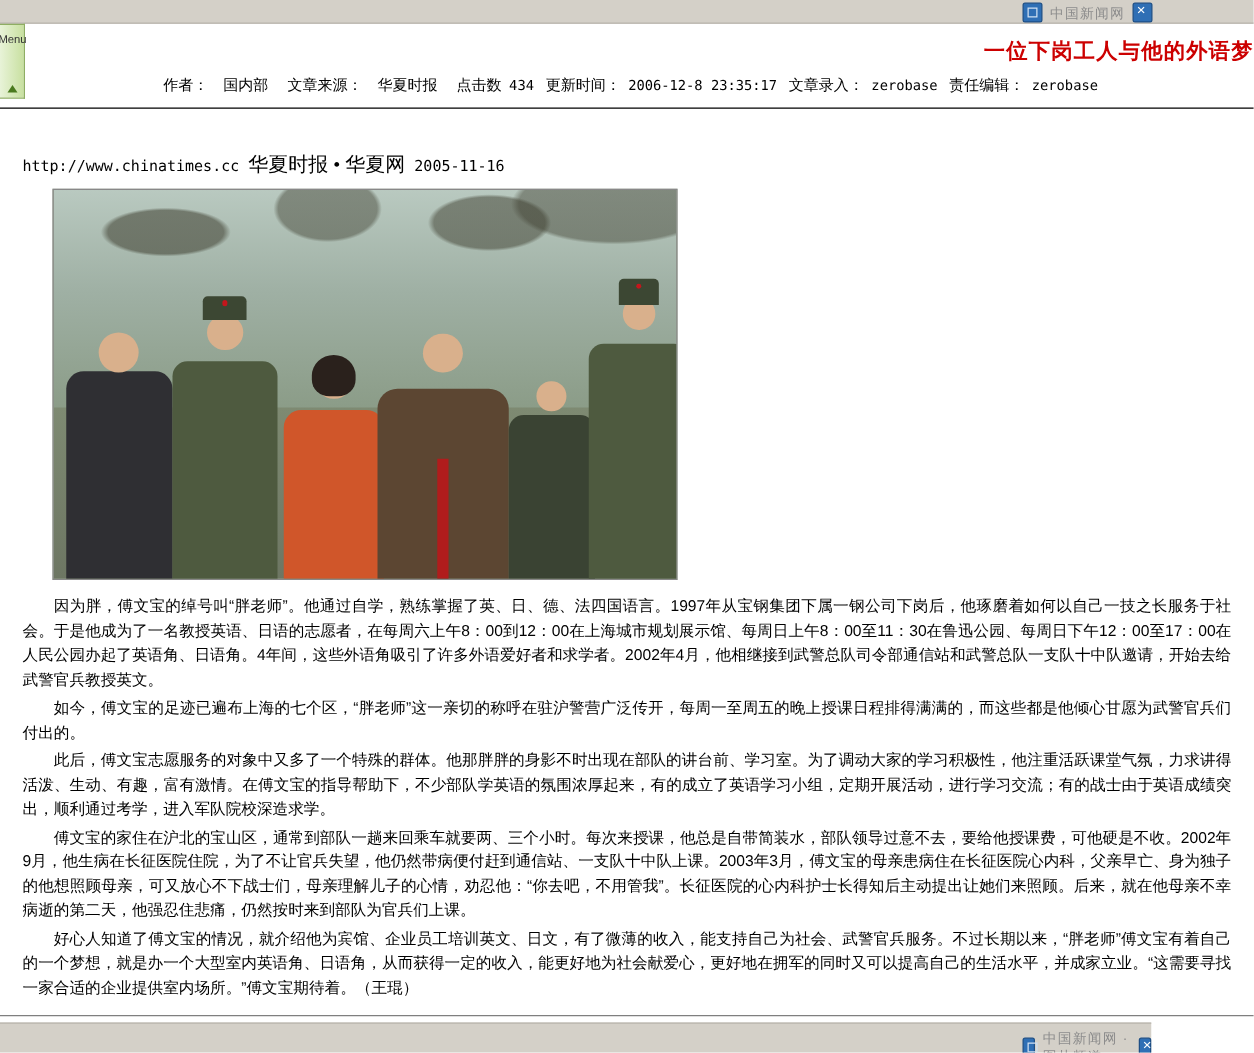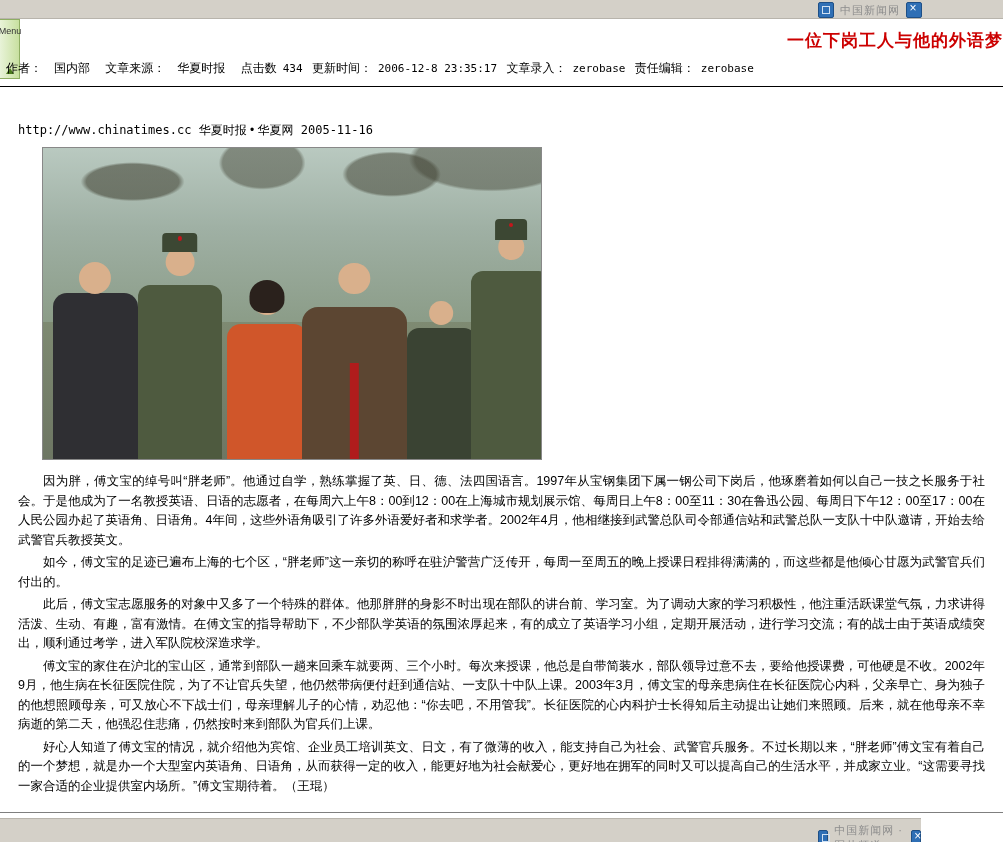--- a/index.html
+++ b/index.html
@@ -112,20 +112,21 @@
   .article-title {
     text-align: right;
     color: #cc0000;
     font-weight: bold;
     font-size: 17px;
     font-family: "Liberation Sans", sans-serif;
     padding: 10px 0 8px 0;
     letter-spacing: 1px;
   }
   .meta-line {
+    text-align: center;
     font-size: 12px;
     color: #000;
     padding-bottom: 9px;
   }
   .meta-line span.m { margin: 0 6px; }
   .meta-line .mono { font-family: "DejaVu Sans Mono", monospace; font-size: 11px; }
   .rule {
     border-top: 1px solid #000;
     margin: 0;
   }
@@ -138,21 +139,21 @@
     height: 706px;
     padding: 0;
     box-sizing: border-box;
   }
   .source-line {
     font-family: "DejaVu Sans Mono", monospace;
     font-size: 12px;
     padding: 14px 0 8px 18px;
     color: #000;
   }
-  .source-line .cn { font-family: Liberation Sans, sans-serif; font-size: 12px; }
+  .source-line .cn { font-family: Liberation Serif, serif; font-size: 16px; }
 
   .photo-wrap {
     padding-left: 42px;
   }
   .photo {
     width: 500px;
     height: 313px;
     border: 1px solid #888;
     box-sizing: border-box;
     position: relative;

